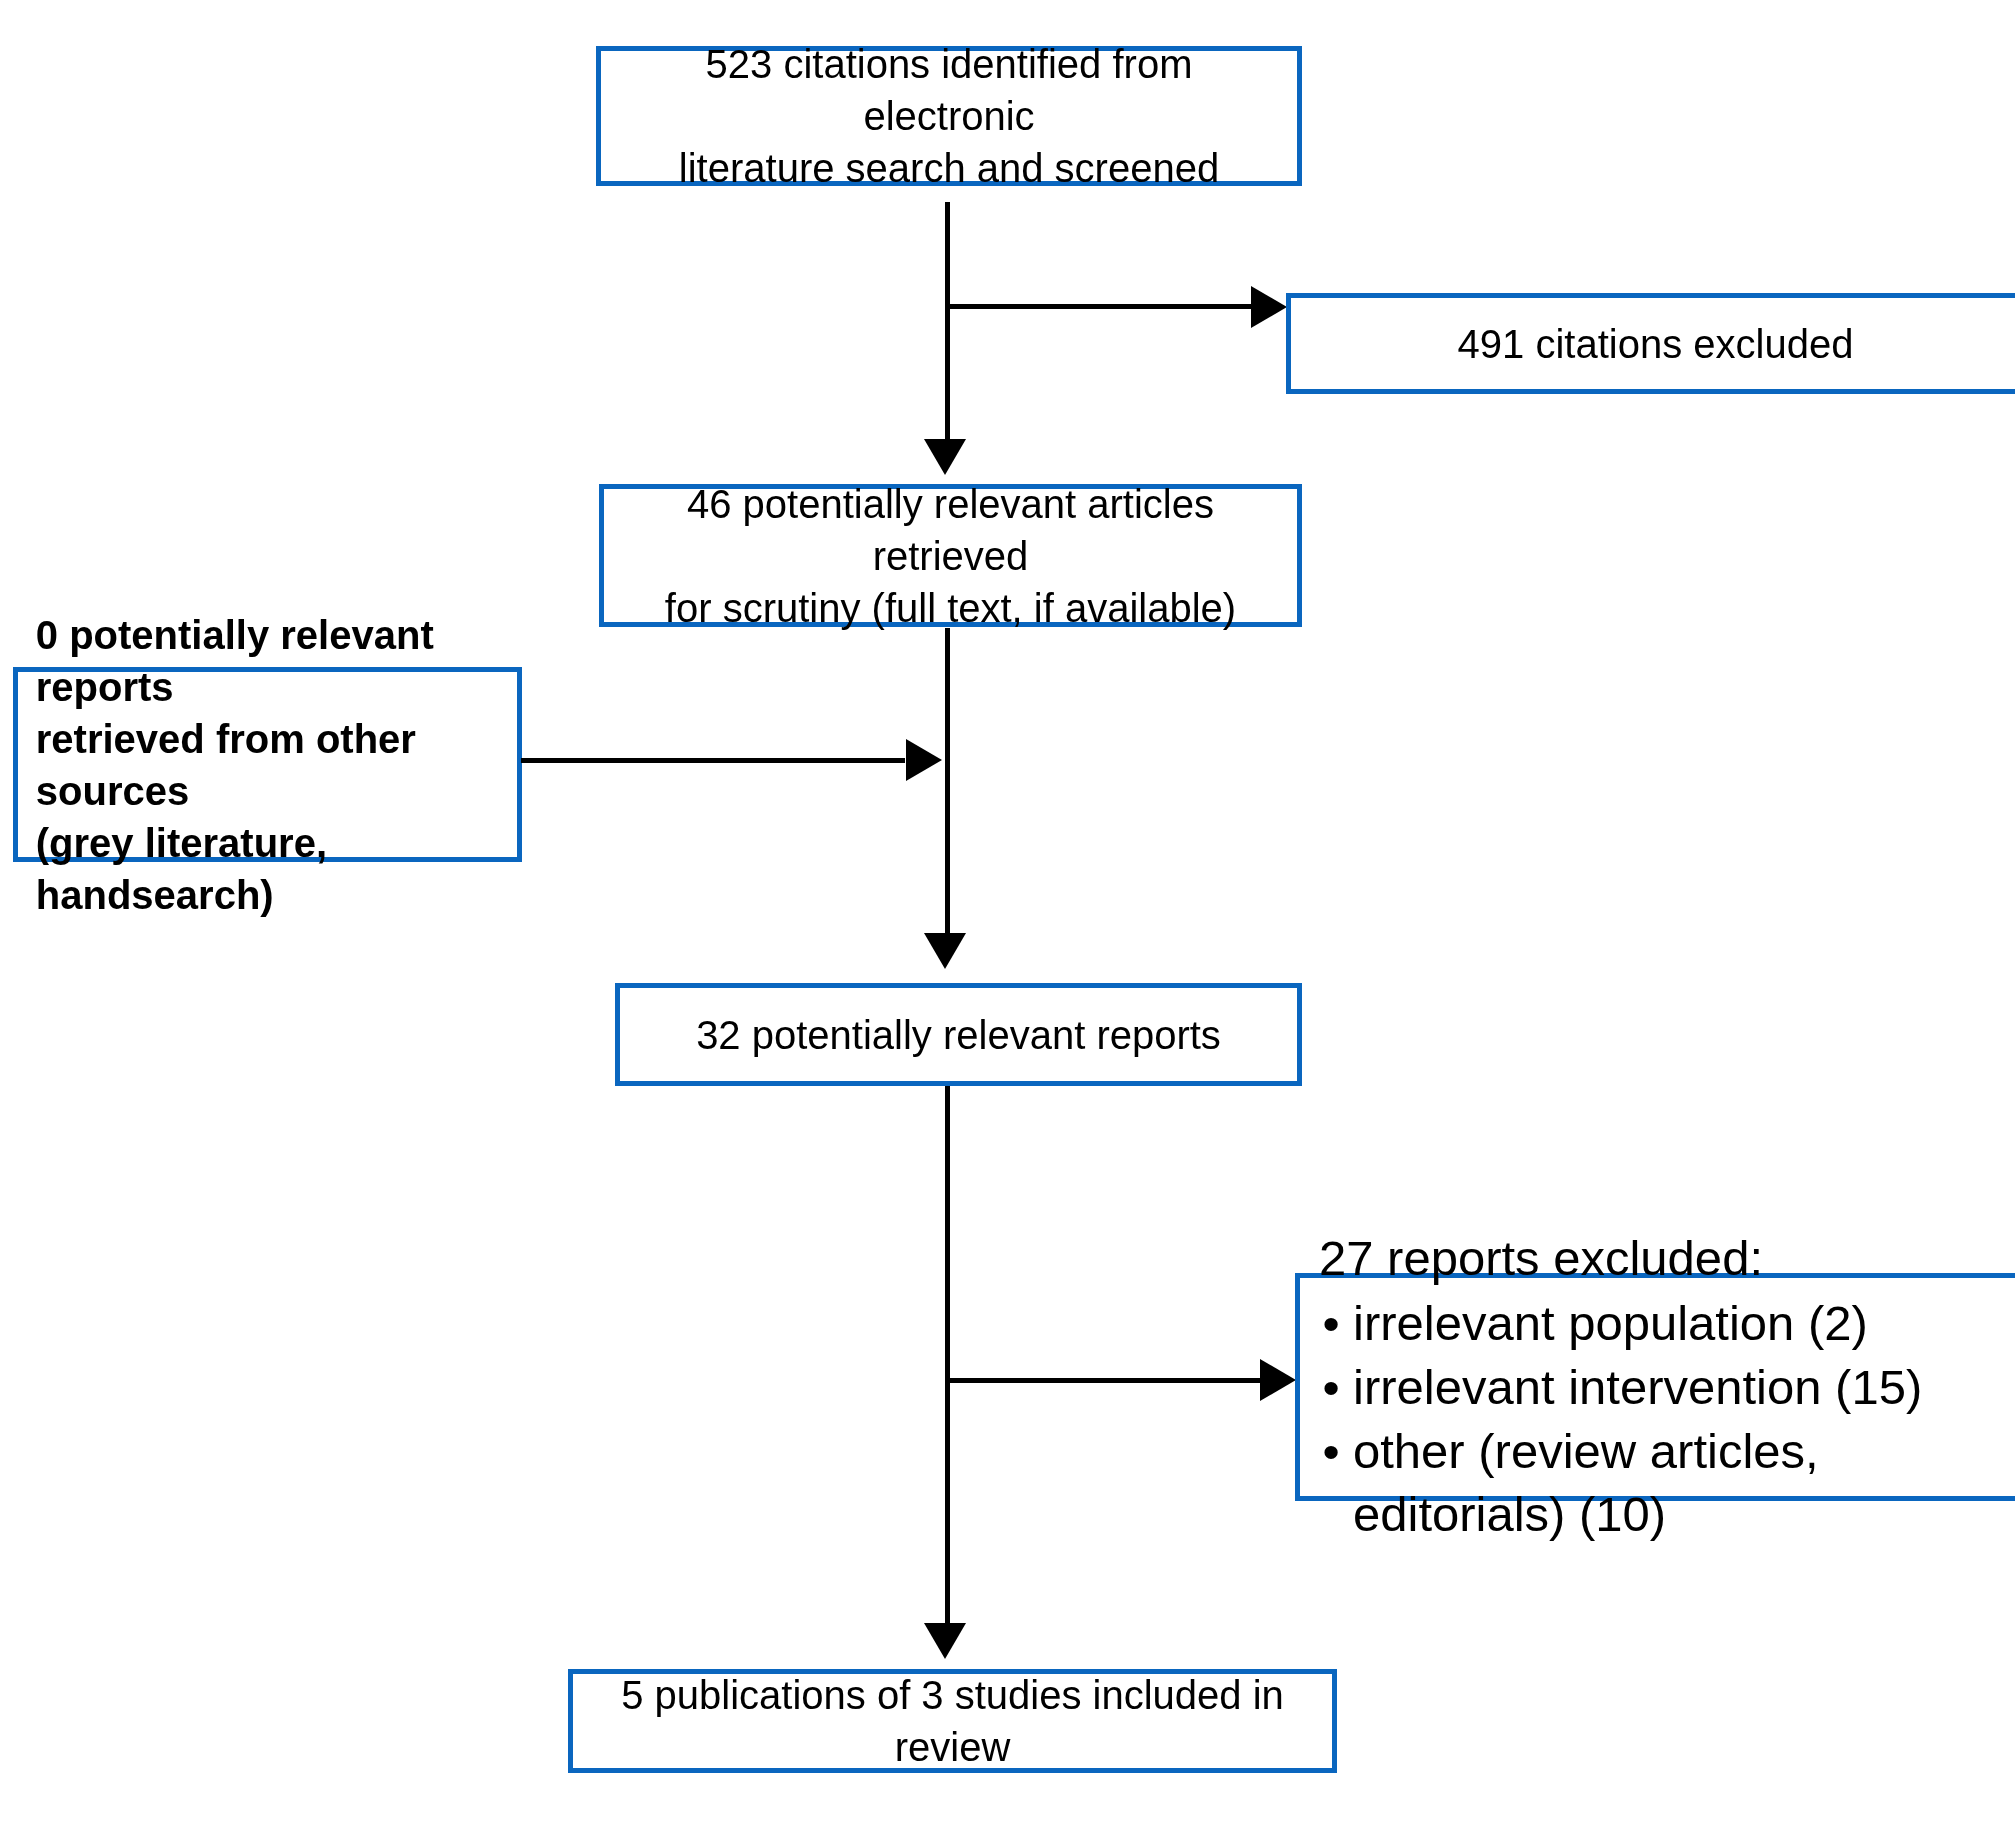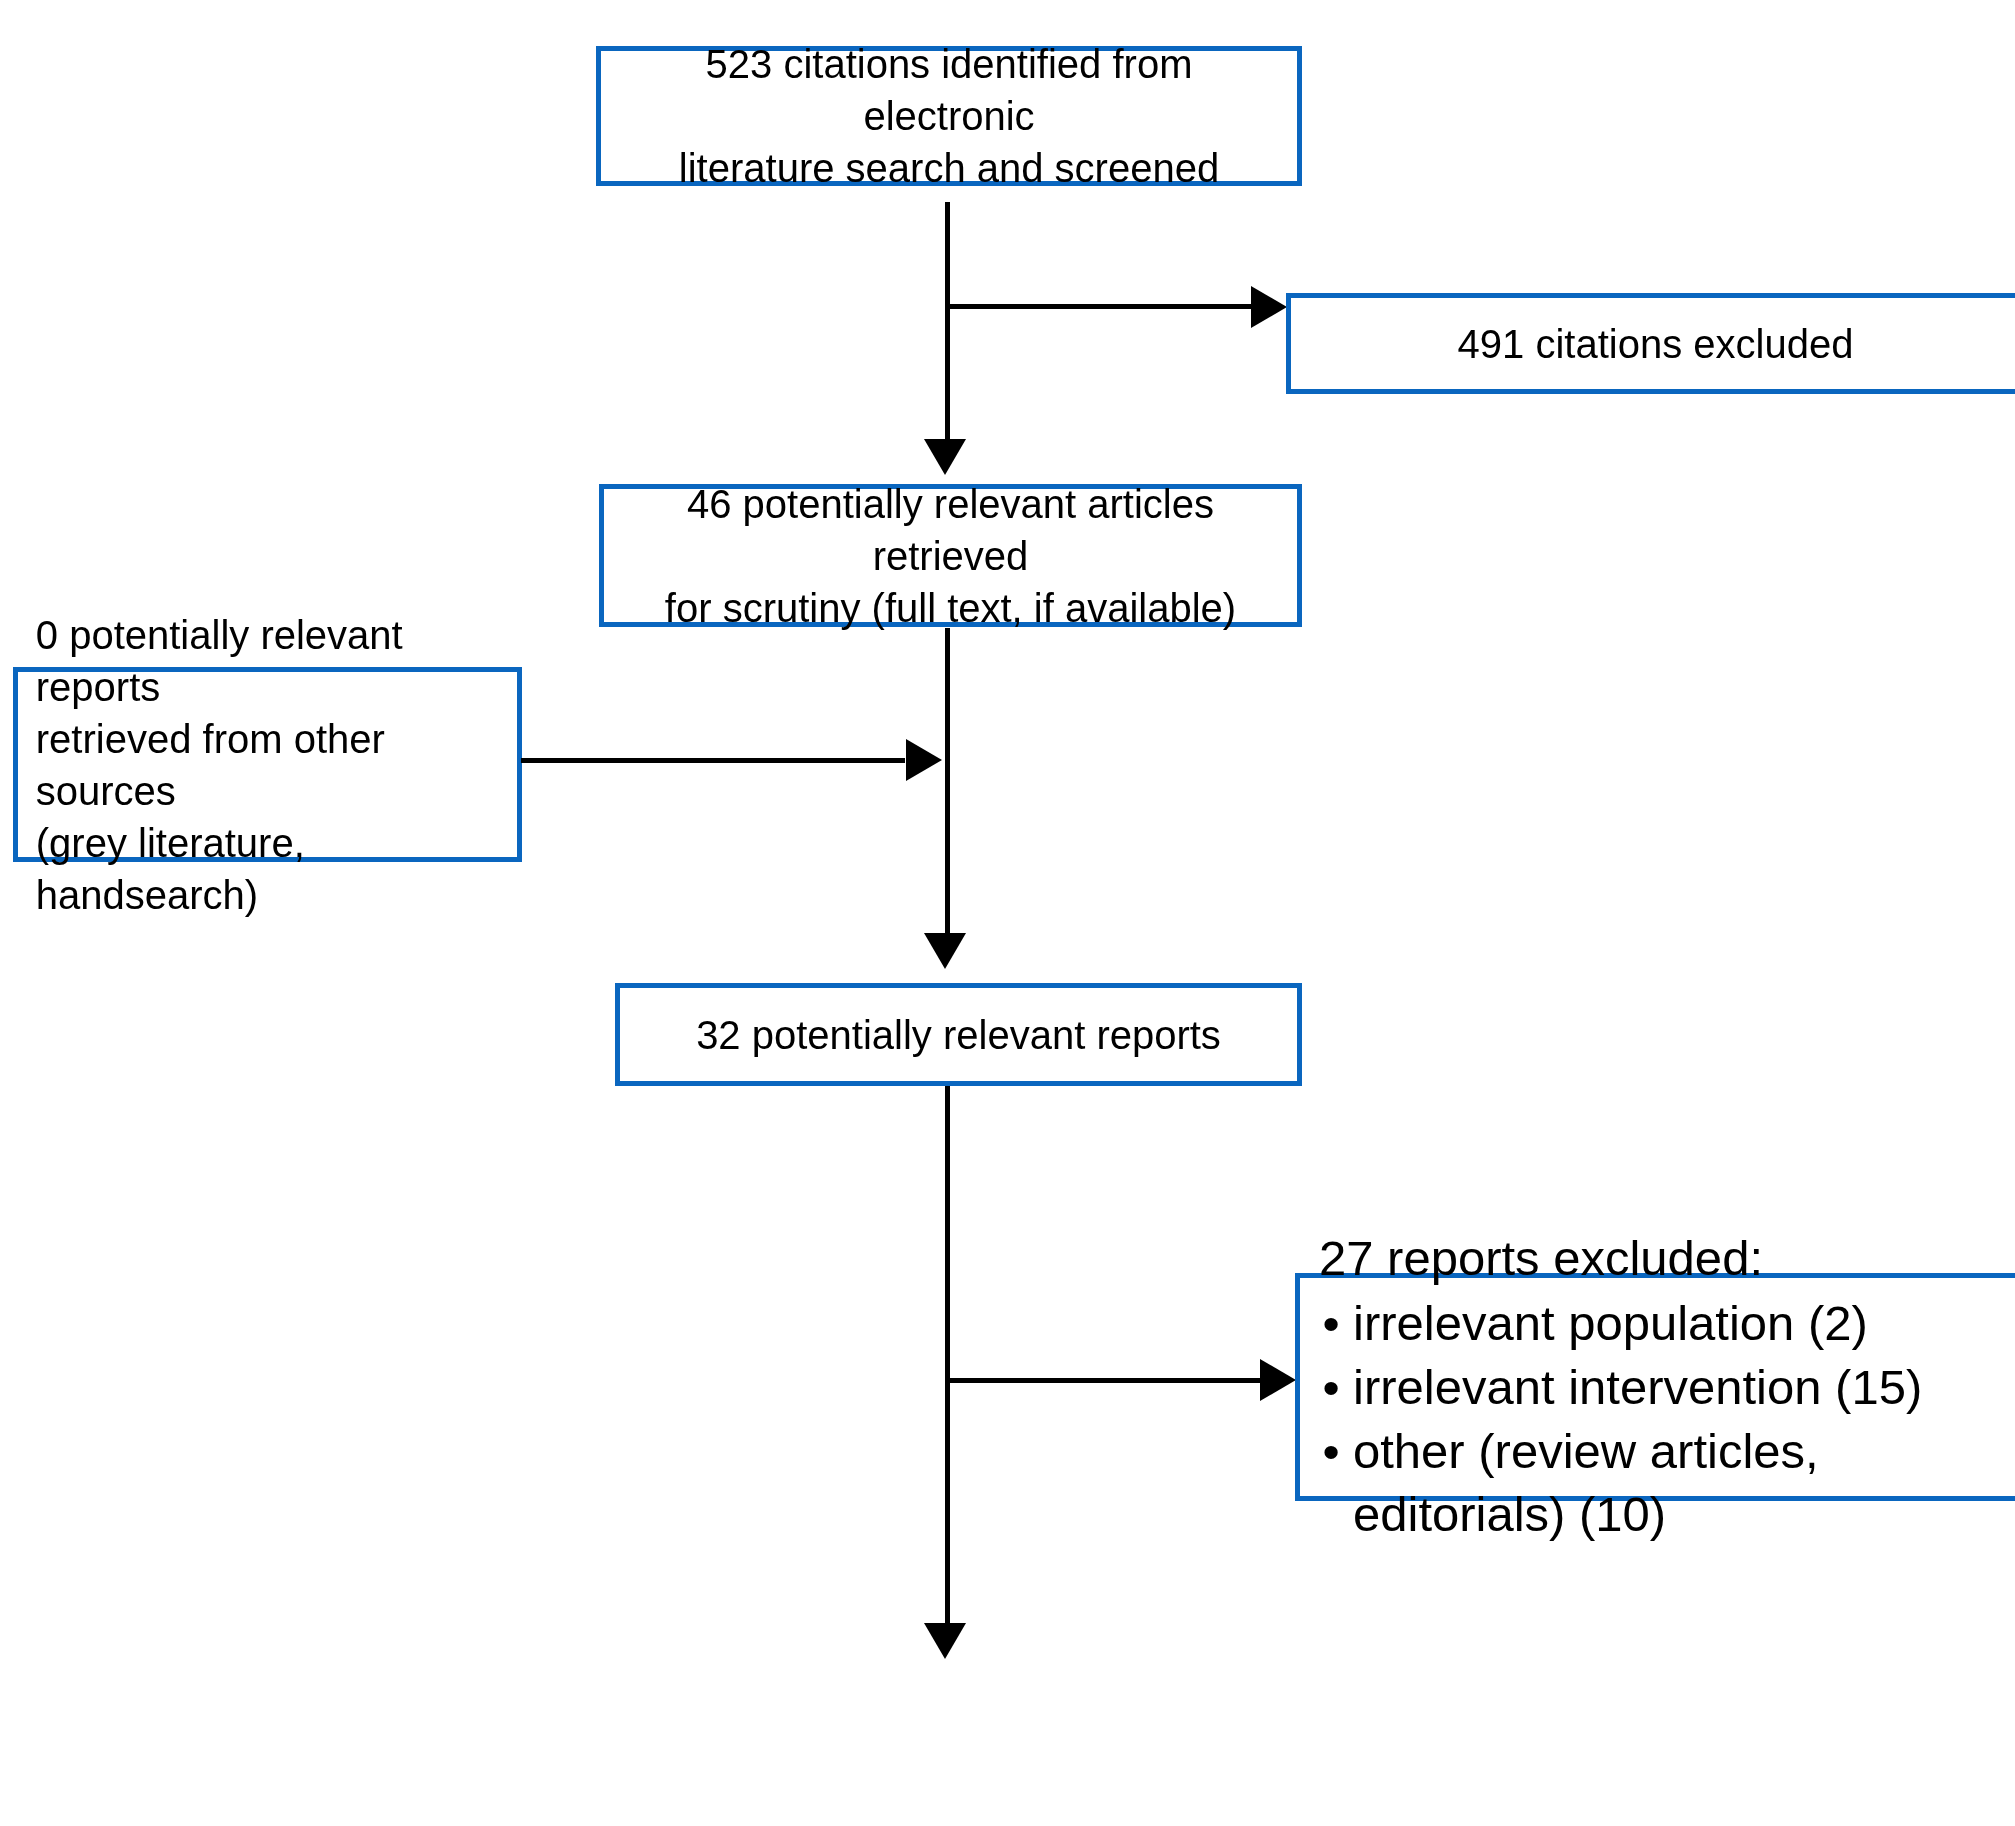--- a/index.html
+++ b/index.html
@@ -29,20 +29,21 @@
   .node .txt {
     font-size: 40px;
     line-height: 1.30;
     color: #000000;
     text-align: center;
     white-space: pre-line;
     padding: 0 13.7px;
   }
   .node.left-align {
     justify-content: flex-start;
+    font-weight: bold;
   }
   .node.left-align .txt {
     text-align: left;
     padding: 0 18px;
   }
 
   
   #node-identified   { left:596px; top:46px;  width:706px; height:140px; }
   #node-excluded-cit { left:1286px; top:293px;  width:739px; height:101px; }
   #node-retrieved    { left:599px; top:484px; width:703px; height:143px; }
@@ -179,15 +180,18 @@
           <span>irrelevant intervention (15)</span>
         </li>
         <li>
           <span class="bullet">•</span>
           <span>other (review articles, editorials) (10)</span>
         </li>
       </ul>
     </div>
   </div>
 
+  <div class="node" id="node-included">
+    <div class="txt">5 publications of 3 studies included in review</div>
+  </div>
 
 </div>
 
 
 </body></html>

